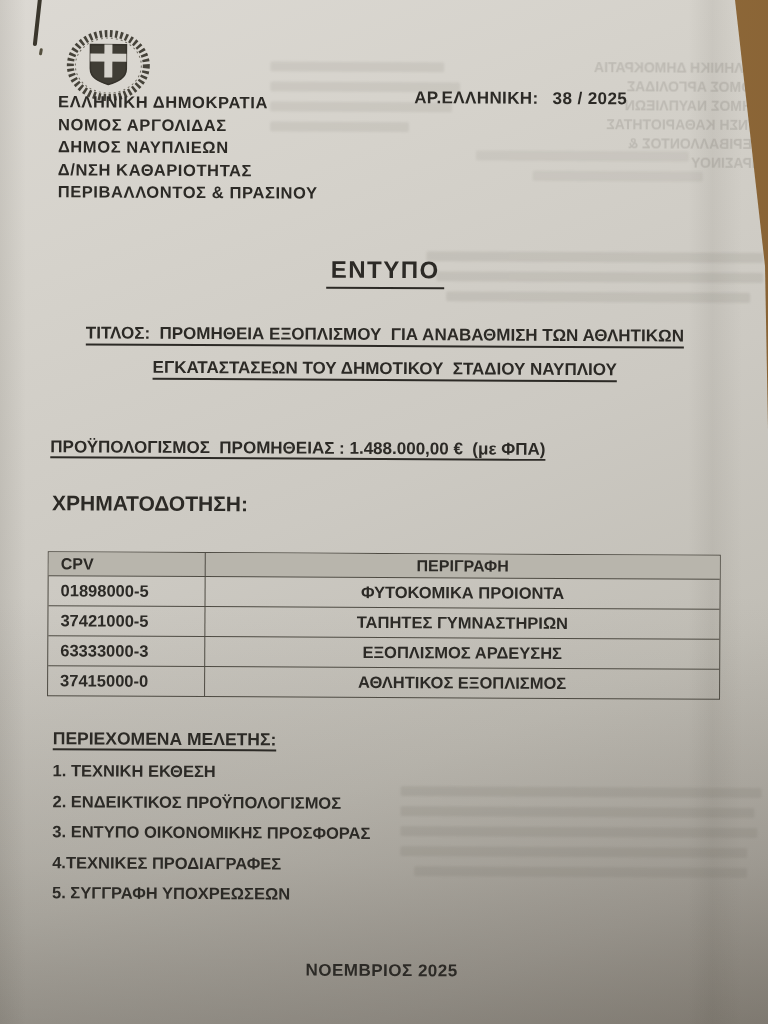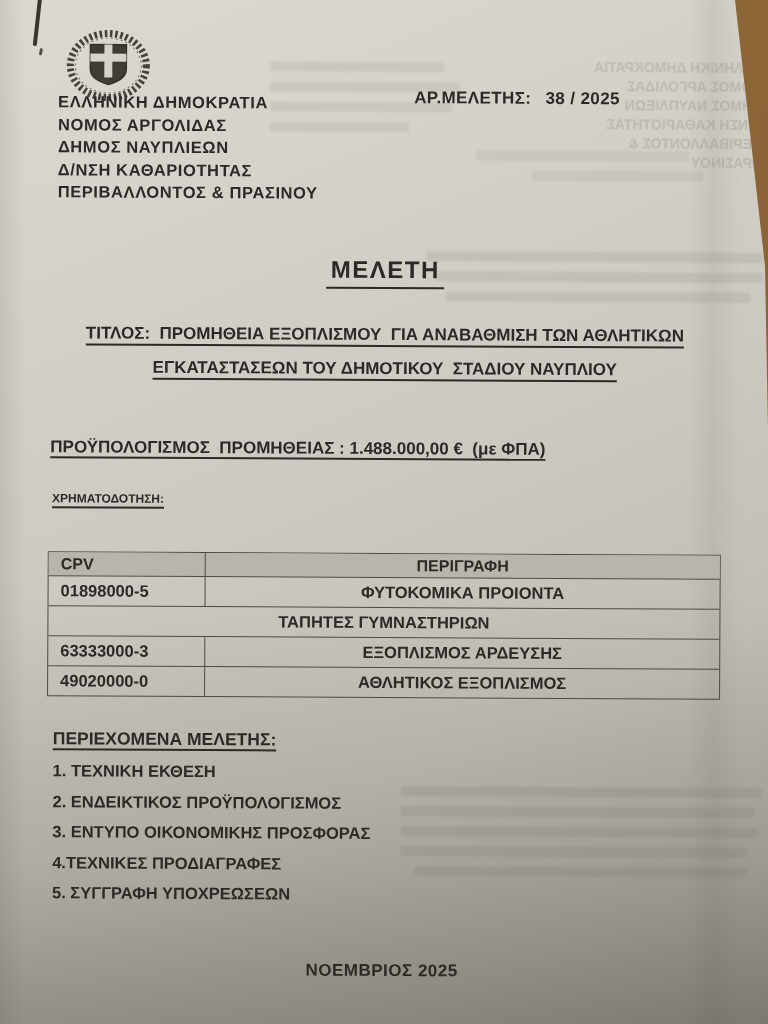--- a/index.html
+++ b/index.html
@@ -45,22 +45,22 @@
   .main-title span{
     display:inline-block;font-size:24px;font-weight:bold;letter-spacing:1.5px;
     padding:0 4px 3px 4px;border-bottom:2.5px solid #2c2a26;
   }
   .subject1{position:absolute;left:0;top:325px;width:768px;text-align:center;font-size:17px;font-weight:bold;
     text-decoration:underline;text-decoration-thickness:2px;text-underline-offset:5px;}
   .subject2{position:absolute;left:0;top:359px;width:768px;text-align:center;font-size:17px;font-weight:bold;
     text-decoration:underline;text-decoration-thickness:2px;text-underline-offset:5px;}
   .budget{position:absolute;left:50px;top:439px;font-size:17px;font-weight:bold;
     text-decoration:underline;text-decoration-thickness:2px;text-underline-offset:4px;}
-  .funding{position:absolute;left:52px;top:493px;font-size:12px;font-weight:bold;
-    text-decoration:underline;text-decoration-thickness:2px;text-underline-offset:4px;}
+  .funding{position:absolute;left:52px;top:493px;font-size:21px;font-weight:bold;
+    text-decoration-thickness:2px;text-underline-offset:4px;}
   
   .cpv-table{position:absolute;left:48px;top:553px;width:671px;border:1.5px solid #4e4b43;}
   .t-row{display:flex;align-items:center;border-top:1px solid #4e4b43;height:29px;font-size:16.5px;font-weight:bold;}
   .t-row.head{border-top:none;height:23px;background:#b8b5ac;font-size:16px;}
   .c1{width:144px;align-self:stretch;display:flex;align-items:center;border-right:1px solid #4e4b43;padding-left:12px;}
   .c2{flex:1;text-align:center;}
   
   .contents-heading{position:absolute;left:54px;top:730px;font-size:17.5px;font-weight:bold;
     text-decoration:underline;text-decoration-thickness:2px;text-underline-offset:4px;}
   .contents-list{position:absolute;left:54px;top:763px;font-size:16.5px;font-weight:bold;}
@@ -106,21 +106,21 @@
 
       <div class="authority">
         <div>ΕΛΛΗΝΙΚΗ ΔΗΜΟΚΡΑΤΙΑ</div>
         <div>ΝΟΜΟΣ ΑΡΓΟΛΙΔΑΣ</div>
         <div>ΔΗΜΟΣ ΝΑΥΠΛΙΕΩΝ</div>
         <div>Δ/ΝΣΗ ΚΑΘΑΡΙΟΤΗΤΑΣ</div>
         <div>ΠΕΡΙΒΑΛΛΟΝΤΟΣ &amp; ΠΡΑΣΙΝΟΥ</div>
       </div>
 
       <div class="study-no">
-        <span>ΑΡ.ΜΕΛΕΤΗΣ:</span><span class="val">38 / 2025</span>
+        <span>ΑΡ.ΕΛΛΗΝΙΚΗ:</span><span class="val">38 / 2025</span>
       </div>
 
       <div class="bleed bleed-header">
         <div>ΕΛΛΗΝΙΚΗ ΔΗΜΟΚΡΑΤΙΑ</div>
         <div>ΝΟΜΟΣ ΑΡΓΟΛΙΔΑΣ</div>
         <div>ΔΗΜΟΣ ΝΑΥΠΛΙΕΩΝ</div>
         <div>Δ/ΝΣΗ ΚΑΘΑΡΙΟΤΗΤΑΣ</div>
         <div>ΠΕΡΙΒΑΛΛΟΝΤΟΣ &amp; ΠΡΑΣΙΝΟΥ</div>
       </div>
       <div class="bleed stripes bleed-b">
@@ -140,48 +140,49 @@
       </div>
       <div class="bleed stripes bleed-d">
         <div class="ln" style="width:100%"></div>
           <div class="ln" style="width:98%"></div>
         <div class="ln" style="width:99%"></div>
           <div class="ln" style="width:96%"></div>
         <div class="ln" style="width:92%;margin-left:4%"></div>
       </div>
 
       <div class="main-title">
-        <span>ΜΕΛΕΤΗ</span>
+        <span>ΕΝΤΥΠΟ</span>
       </div>
 
       <div class="subject1 pre">ΤΙΤΛΟΣ:  ΠΡΟΜΗΘΕΙΑ ΕΞΟΠΛΙΣΜΟΥ  ΓΙΑ ΑΝΑΒΑΘΜΙΣΗ ΤΩΝ ΑΘΛΗΤΙΚΩΝ</div>
       <div class="subject2 pre">ΕΓΚΑΤΑΣΤΑΣΕΩΝ ΤΟΥ ΔΗΜΟΤΙΚΟΥ  ΣΤΑΔΙΟΥ ΝΑΥΠΛΙΟΥ</div>
 
       <div class="budget pre">ΠΡΟΫΠΟΛΟΓΙΣΜΟΣ  ΠΡΟΜΗΘΕΙΑΣ : 1.488.000,00 €  (με ΦΠΑ)</div>
 
       <div class="funding">ΧΡΗΜΑΤΟΔΟΤΗΣΗ:</div>
 
       <div class="cpv-table">
         <div class="t-row head">
           <div class="c1">CPV</div>
           <div class="c2">ΠΕΡΙΓΡΑΦΗ</div>
         </div>
         <div class="t-row">
           <div class="c1">01898000-5</div>
           <div class="c2">ΦΥΤΟΚΟΜΙΚΑ ΠΡΟΙΟΝΤΑ</div>
         </div>
         <div class="t-row">
+          <div class="c1">37421000-5</div>
           <div class="c2">ΤΑΠΗΤΕΣ ΓΥΜΝΑΣΤΗΡΙΩΝ</div>
         </div>
         <div class="t-row">
           <div class="c1">63333000-3</div>
           <div class="c2">ΕΞΟΠΛΙΣΜΟΣ ΑΡΔΕΥΣΗΣ</div>
         </div>
         <div class="t-row">
-          <div class="c1">49020000-0</div>
+          <div class="c1">37415000-0</div>
           <div class="c2">ΑΘΛΗΤΙΚΟΣ ΕΞΟΠΛΙΣΜΟΣ</div>
         </div>
       </div>
 
       <div class="contents-heading">ΠΕΡΙΕΧΟΜΕΝΑ ΜΕΛΕΤΗΣ:</div>
       <div class="contents-list">
         <div>1. ΤΕΧΝΙΚΗ ΕΚΘΕΣΗ</div>
         <div>2. ΕΝΔΕΙΚΤΙΚΟΣ ΠΡΟΫΠΟΛΟΓΙΣΜΟΣ</div>
         <div>3. ΕΝΤΥΠΟ ΟΙΚΟΝΟΜΙΚΗΣ ΠΡΟΣΦΟΡΑΣ</div>
         <div>4.ΤΕΧΝΙΚΕΣ ΠΡΟΔΙΑΓΡΑΦΕΣ</div>

